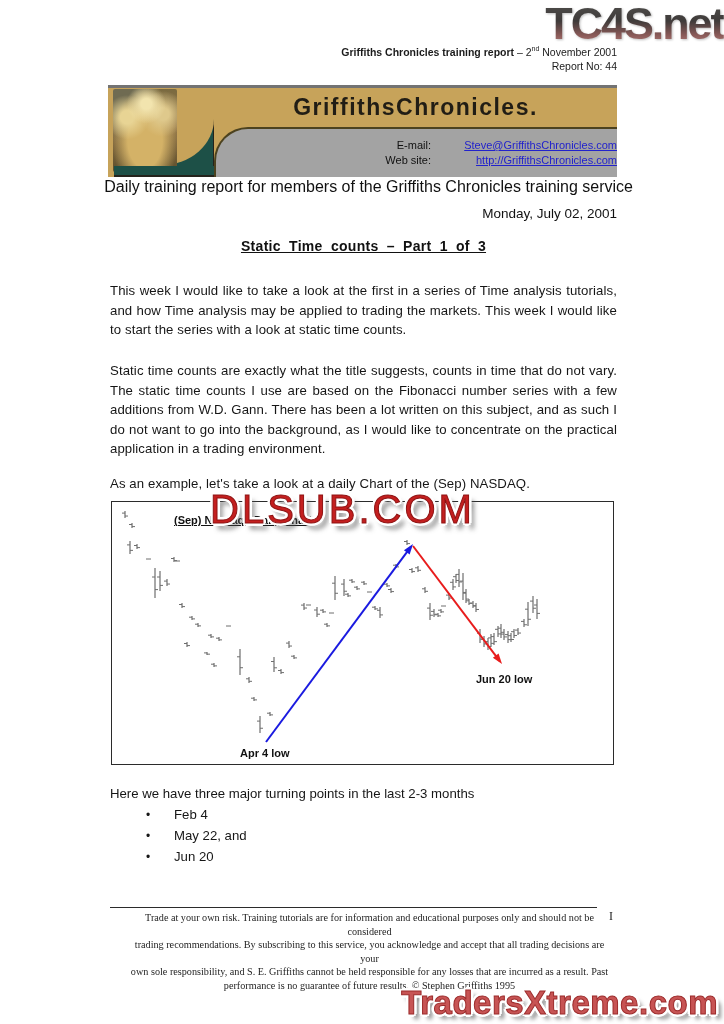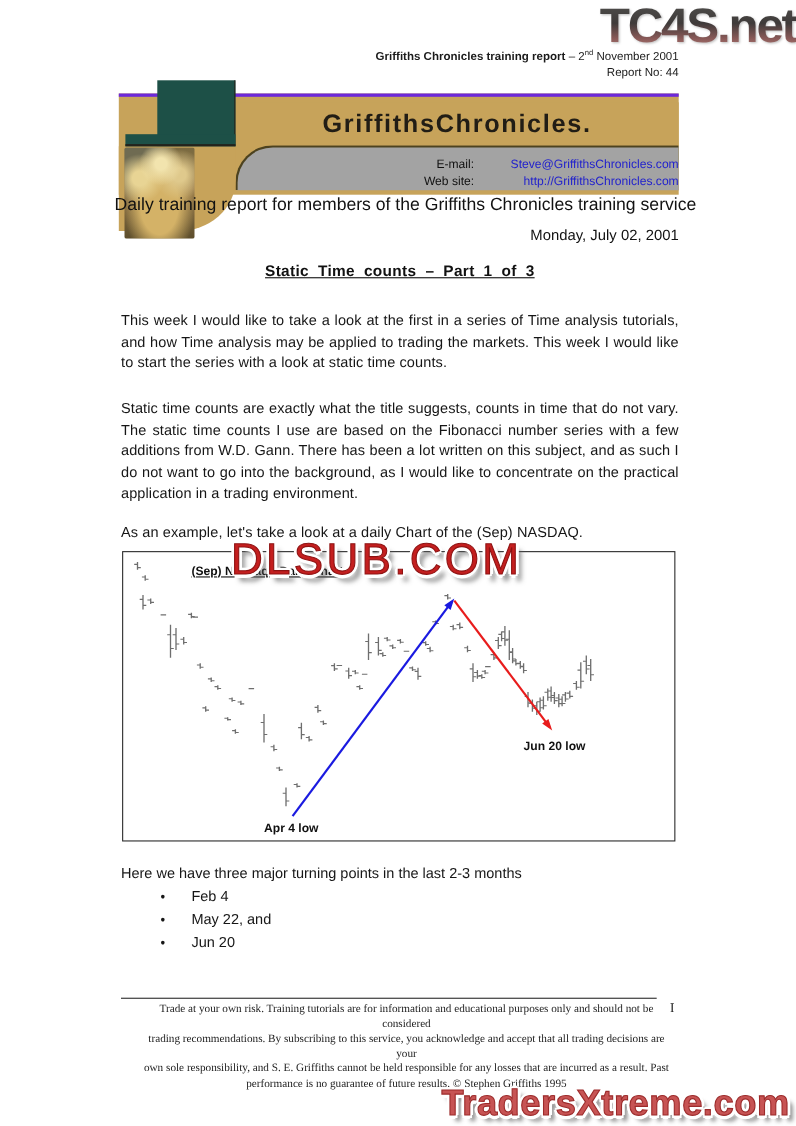--- a/index.html
+++ b/index.html
@@ -13,42 +13,42 @@
         -webkit-background-clip:text;background-clip:text;color:transparent;
         filter:drop-shadow(1px 1px 1px rgba(0,0,0,0.25));}
 
   
   .rpt-head{position:absolute;top:42px;right:107px;text-align:right;font-size:10.5px;line-height:14px;z-index:3;}
   .rpt-head b{font-weight:bold;}
   .rpt-head sup{font-size:7px;}
 
   
   .banner{position:absolute;left:108px;top:85px;width:509px;height:92px;display:flex;
-          border-top:3px solid #6d28d9;background:#c7a35a;box-sizing:border-box;align-items:center;}
+          border-top:3px solid #737373;background:#c7a35a;box-sizing:border-box;}
   .b-left{position:relative;width:106px;flex:0 0 106px;background:#c7a35a;}
   .teal-corner{position:absolute;right:0;bottom:0;width:70px;height:60px;background:#1d5047;border-right:1px solid #24231c;}
   .teal-strip{position:absolute;left:6px;right:0;bottom:0;height:9px;background:#1d5047;border-bottom:2px solid #24231c;}
   .tan-curve{position:absolute;left:0;top:0;width:100%;height:77px;background:#c7a35a;
              border-bottom-right-radius:52px 46px;}
   .photo{position:absolute;left:5px;top:1px;width:64px;height:83px;border-radius:2px;
          background:
            radial-gradient(circle at 52% 18%, #f2e4ae 0 7%, rgba(0,0,0,0) 26%),
            radial-gradient(circle at 22% 34%, #e8d494 0 9%, rgba(0,0,0,0) 30%),
            radial-gradient(circle at 78% 30%, #dfc98c 0 8%, rgba(0,0,0,0) 30%),
            radial-gradient(ellipse at 50% 62%, #d4b267 0 38%, rgba(0,0,0,0) 72%),
            radial-gradient(ellipse at 18% 8%, #6f6b52 0 20%, rgba(0,0,0,0) 45%),
            linear-gradient(180deg,#7a6a40,#96794a 45%,#5d4e2c);}
   .b-right{flex:1;display:flex;flex-direction:column;background:#c7a35a;}
   .b-topbar{height:39px;display:flex;align-items:center;justify-content:center;}
   .brand{font-size:23px;font-weight:bold;letter-spacing:1.5px;color:#211d15;}
   .b-white{flex:1;background:#a3a3a3;border-top:2px solid #4c421f;border-left:2px solid #4c421f;
            border-top-left-radius:34px;padding-top:9px;}
   .contact-row{display:flex;justify-content:flex-end;font-size:11px;line-height:15px;}
   .contact-row .lbl{width:64px;text-align:right;color:#111;}
-  .contact-row .lnk{width:186px;text-align:right;color:#2222cc;cursor:pointer;}
+  .contact-row .lnk{width:186px;text-align:right;color:#2222cc;text-decoration:underline;cursor:pointer;}
 
   .tagline{position:absolute;top:178px;right:91px;font-size:16px;color:#111;}
   .dateline{position:absolute;top:206px;right:107px;font-size:13.5px;color:#111;}
 
   
   .heading{position:absolute;top:238px;left:110px;width:507px;text-align:center;
            font-size:14px;font-weight:bold;letter-spacing:0.3px;word-spacing:4px;
            text-decoration:underline;color:#111;}
   .para{position:absolute;left:110px;width:507px;font-size:13.2px;line-height:19.5px;
         text-align:justify;color:#161616;letter-spacing:0.1px;}

